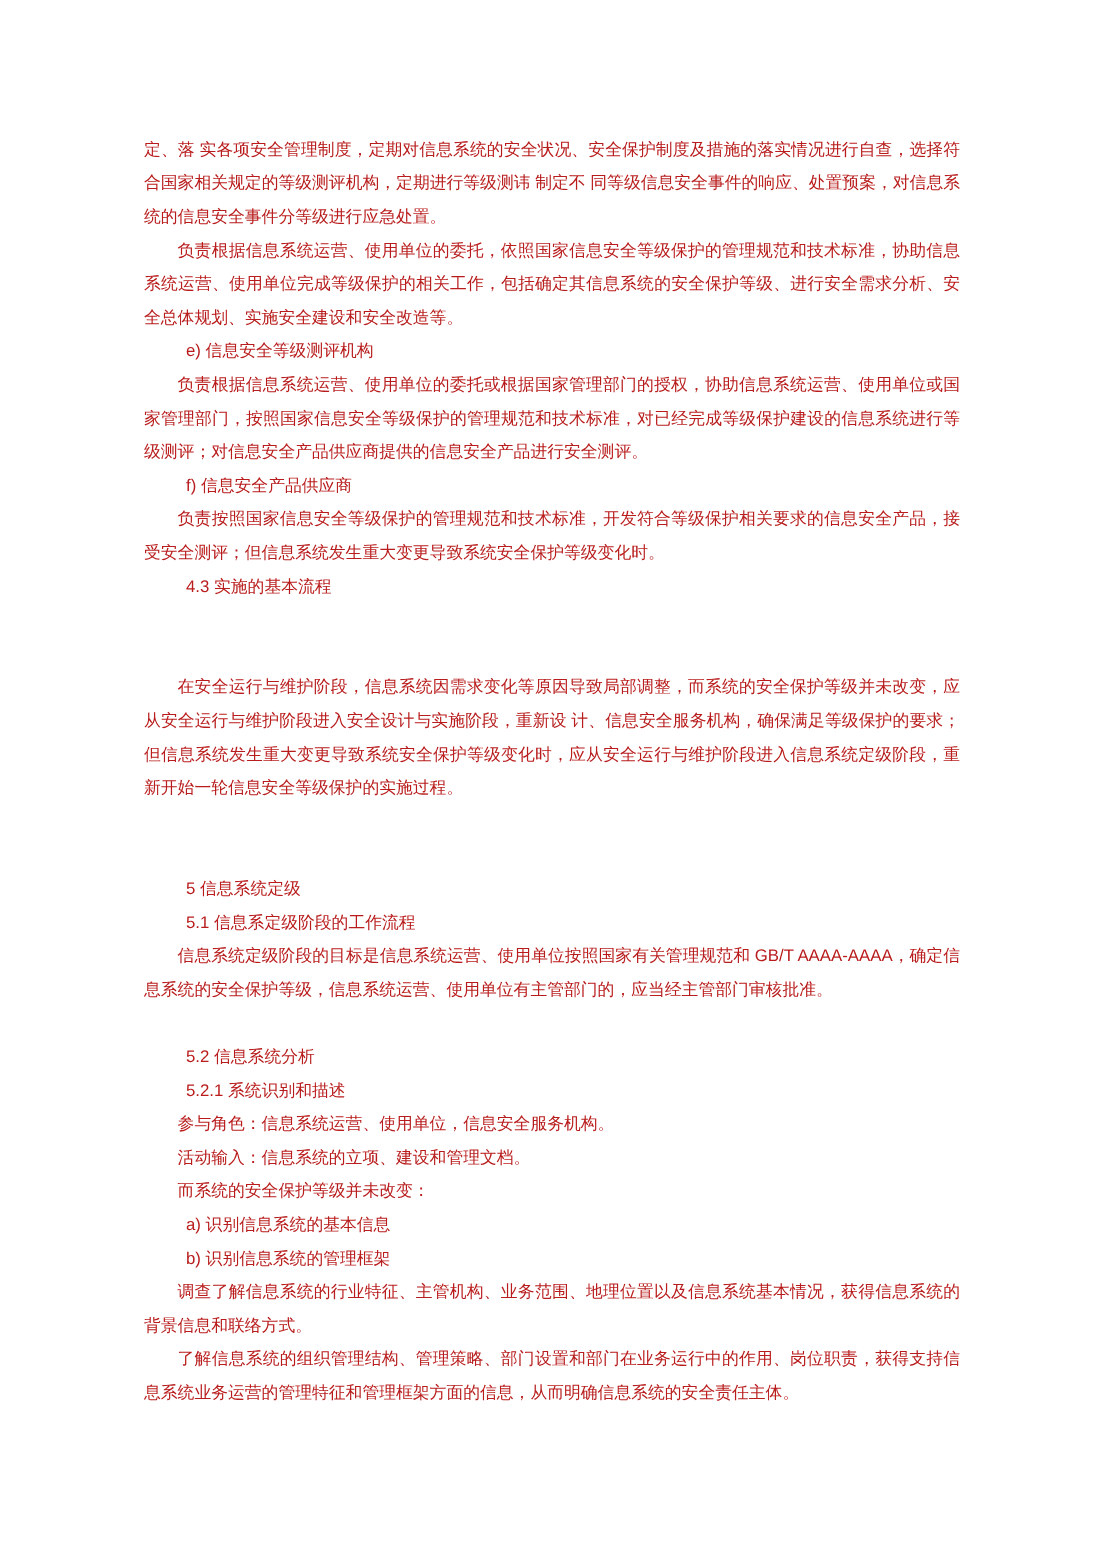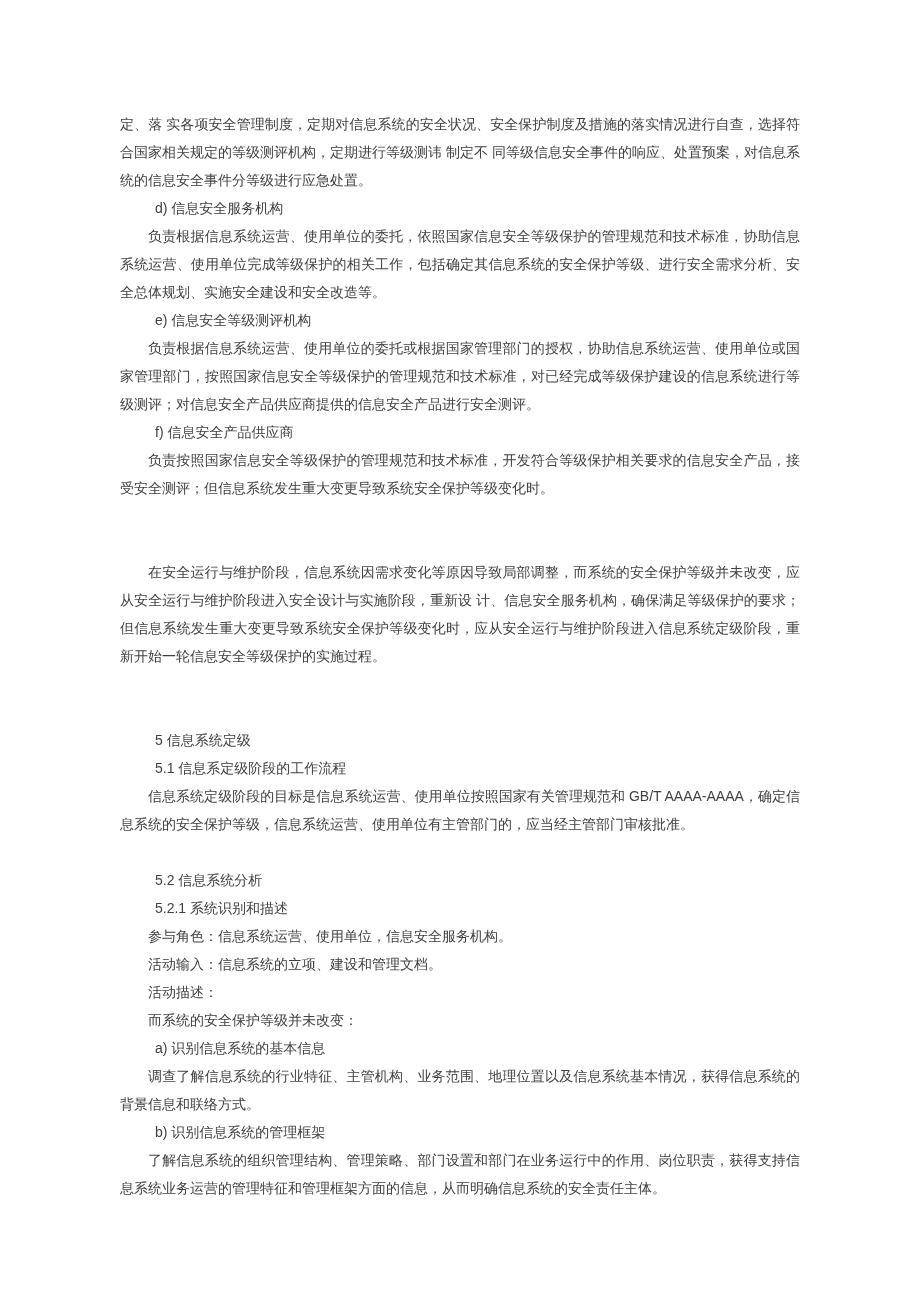--- a/index.html
+++ b/index.html
@@ -10,21 +10,21 @@
       width: 920px;
     }
     .page {
       padding: 110px 120px 80px 120px;
       box-sizing: border-box;
       width: 920px;
     }
     .para {
       font-size: 14px;
       line-height: 2.0;
-      color: #404040;
+      color: #b91c1c;
       text-align: justify;
       margin: 0;
     }
     .indent-1 {
       text-indent: 2em;
     }
     .indent-2 {
       text-indent: 2.5em;
     }
     .spacer {
@@ -34,50 +34,49 @@
       height: 56px;
     }
   </style>
 </head>
 <body>
 
 <div class="page">
 
   <p class="para">定、落 实各项安全管理制度，定期对信息系统的安全状况、安全保护制度及措施的落实情况进行自查，选择符合国家相关规定的等级测评机构，定期进行等级测讳 制定不 同等级信息安全事件的响应、处置预案，对信息系统的信息安全事件分等级进行应急处置。</p>
 
-  <p class="para indent-2">d)   信息安全服务机构</p>
   <p class="para indent-1">负责根据信息系统运营、使用单位的委托，依照国家信息安全等级保护的管理规范和技术标准，协助信息系统运营、使用单位完成等级保护的相关工作，包括确定其信息系统的安全保护等级、进行安全需求分析、安全总体规划、实施安全建设和安全改造等。</p>
 
   <p class="para indent-2">e)   信息安全等级测评机构</p>
   <p class="para indent-1">负责根据信息系统运营、使用单位的委托或根据国家管理部门的授权，协助信息系统运营、使用单位或国家管理部门，按照国家信息安全等级保护的管理规范和技术标准，对已经完成等级保护建设的信息系统进行等级测评；对信息安全产品供应商提供的信息安全产品进行安全测评。</p>
 
   <p class="para indent-2">f)    信息安全产品供应商</p>
   <p class="para indent-1">负责按照国家信息安全等级保护的管理规范和技术标准，开发符合等级保护相关要求的信息安全产品，接受安全测评；但信息系统发生重大变更导致系统安全保护等级变化时。</p>
 
+  <p class="para indent-2">4.3  实施的基本流程</p>
 
   <div class="spacer-big"></div>
 
   <p class="para indent-1">在安全运行与维护阶段，信息系统因需求变化等原因导致局部调整，而系统的安全保护等级并未改变，应从安全运行与维护阶段进入安全设计与实施阶段，重新设 计、信息安全服务机构，确保满足等级保护的要求；但信息系统发生重大变更导致系统安全保护等级变化时，应从安全运行与维护阶段进入信息系统定级阶段，重 新开始一轮信息安全等级保护的实施过程。</p>
 
   <div class="spacer-big"></div>
 
   <p class="para indent-2">5  信息系统定级</p>
   <p class="para indent-2">5.1  信息系定级阶段的工作流程</p>
   <p class="para indent-1">信息系统定级阶段的目标是信息系统运营、使用单位按照国家有关管理规范和 GB/T AAAA-AAAA，确定信息系统的安全保护等级，信息系统运营、使用单位有主管部门的，应当经主管部门审核批准。</p>
 
   <div class="spacer"></div>
 
   <p class="para indent-2">5.2  信息系统分析</p>
   <p class="para indent-2">5.2.1     系统识别和描述</p>
 
 
   <p class="para indent-1">参与角色：信息系统运营、使用单位，信息安全服务机构。</p>
   <p class="para indent-1">活动输入：信息系统的立项、建设和管理文档。</p>
-  <p class="para indent-1">活动描述：</p>
   <p class="para indent-1">而系统的安全保护等级并未改变：</p>
 
   <p class="para indent-2">a)   识别信息系统的基本信息</p>
+  <p class="para indent-2">b)   识别信息系统的管理框架</p>
+
   <p class="para indent-1">调查了解信息系统的行业特征、主管机构、业务范围、地理位置以及信息系统基本情况，获得信息系统的背景信息和联络方式。</p>
-
-  <p class="para indent-2">b)   识别信息系统的管理框架</p>
   <p class="para indent-1">了解信息系统的组织管理结构、管理策略、部门设置和部门在业务运行中的作用、岗位职责，获得支持信息系统业务运营的管理特征和管理框架方面的信息，从而明确信息系统的安全责任主体。</p>
 
 </div>
 
 </body></html>

